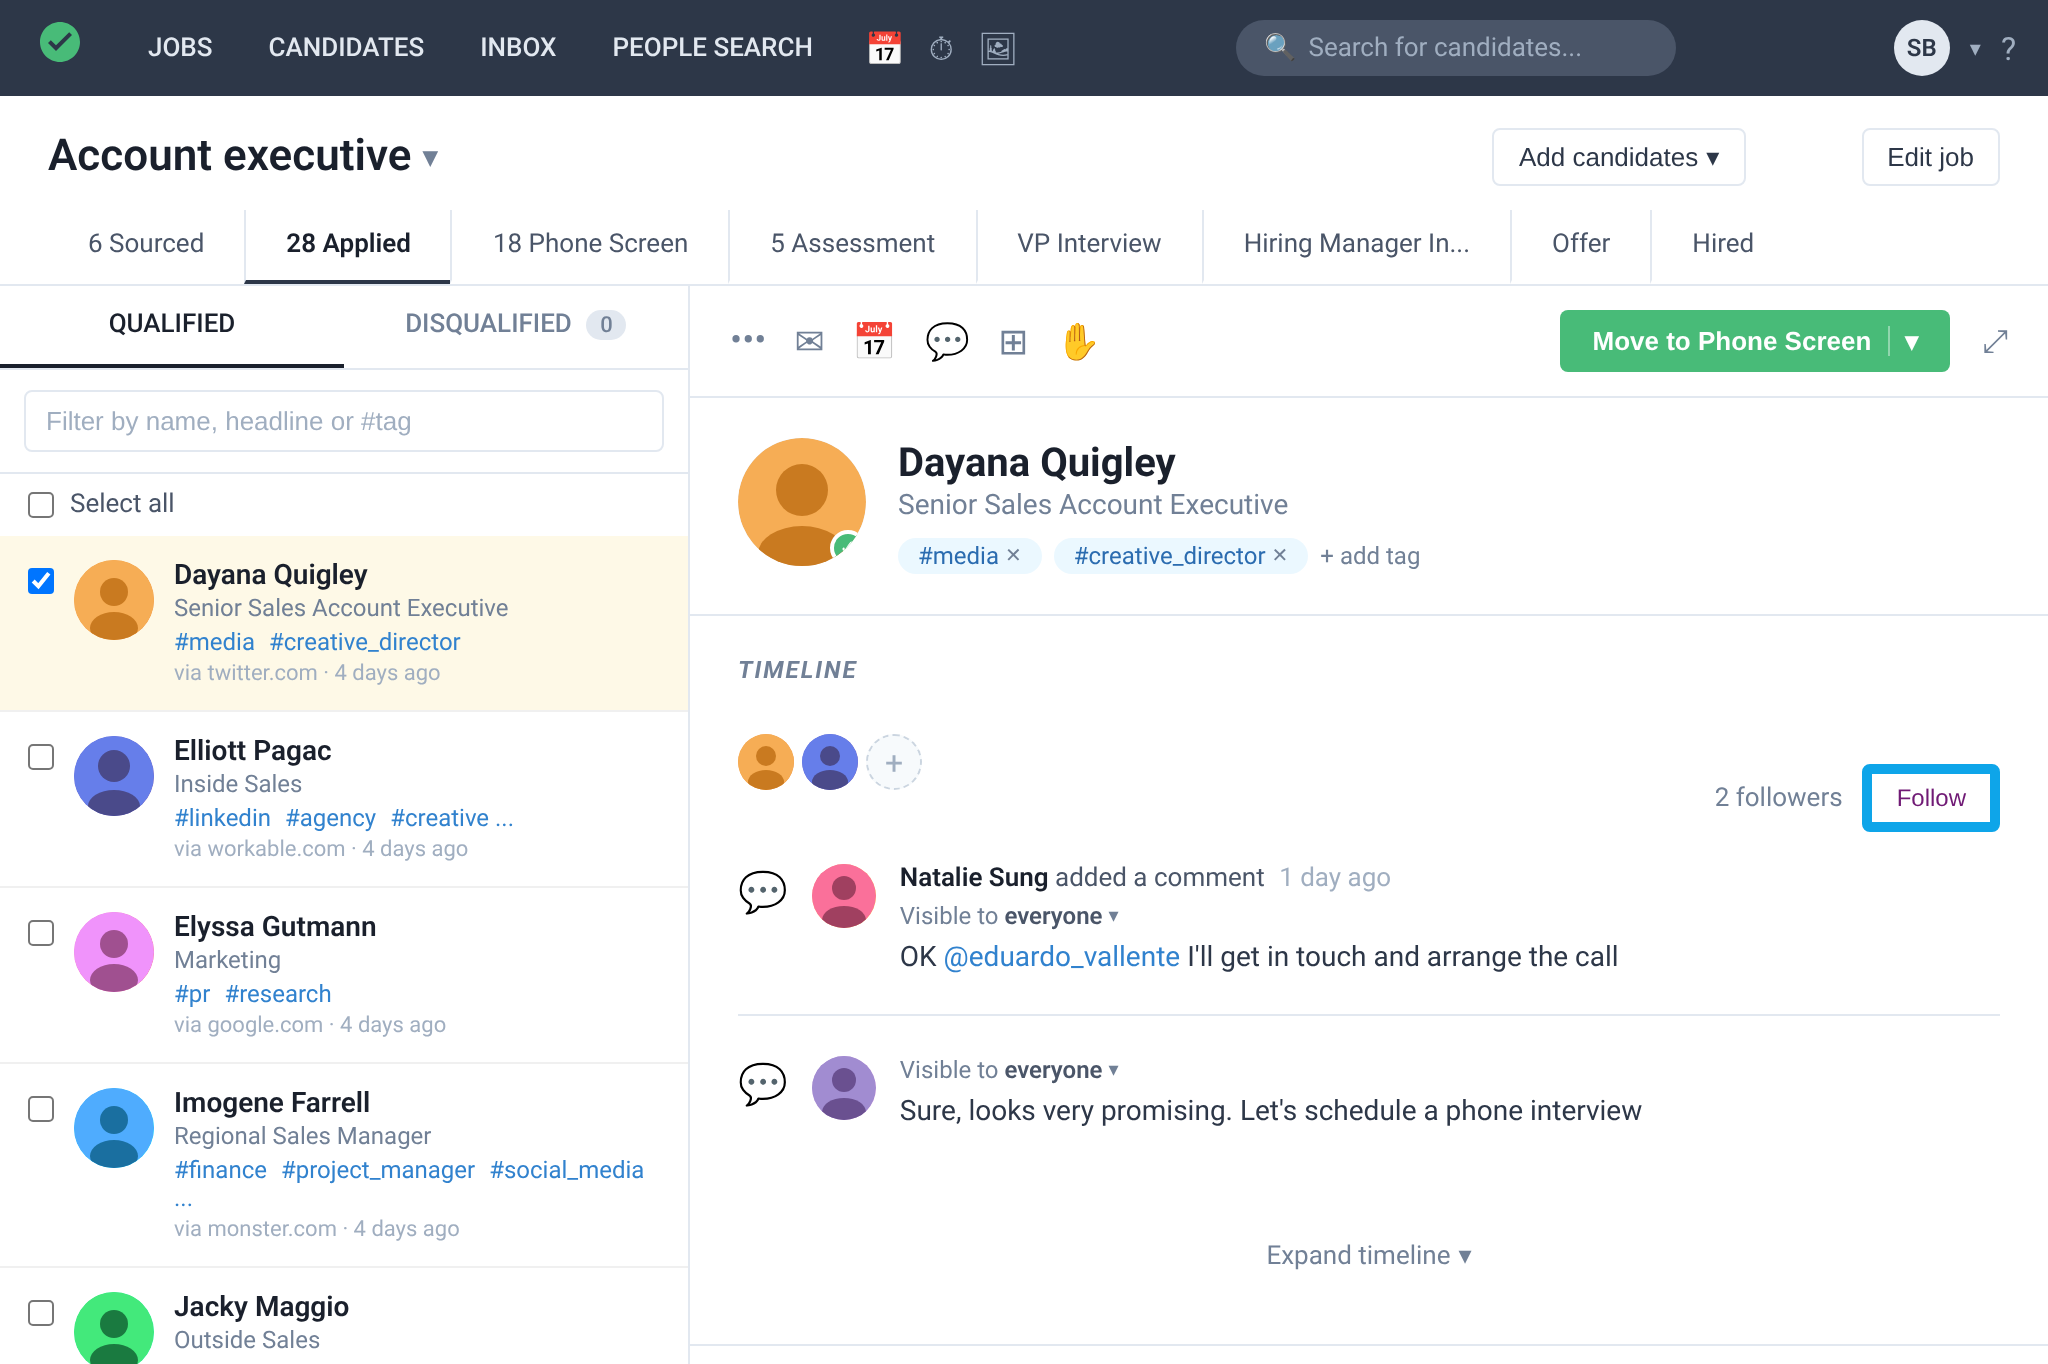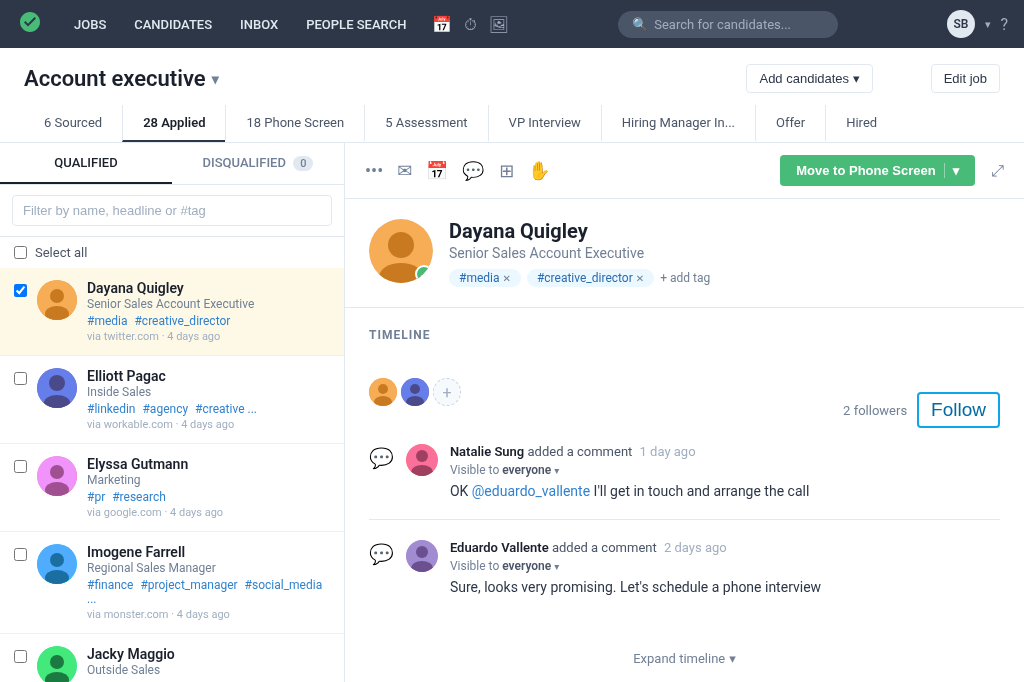--- a/index.html
+++ b/index.html
@@ -78,27 +78,27 @@
     .candidate-main-info { flex: 1; }
     .candidate-main-name { font-size: 20px; font-weight: 700; color: #1a202c; }
     .candidate-main-title { font-size: 14px; color: #718096; margin-top: 2px; }
     .candidate-main-tags { margin-top: 8px; display: flex; align-items: center; gap: 6px; flex-wrap: wrap; }
     .tag { background: #ebf8ff; color: #2b6cb0; border-radius: 12px; padding: 2px 10px; font-size: 12px; display: flex; align-items: center; gap: 3px; }
     .tag-close { cursor: pointer; color: #718096; font-size: 10px; }
     .add-tag { color: #718096; font-size: 12px; cursor: pointer; }
 
     
     .timeline-section { padding: 20px 24px; }
-    .timeline-label { font-size: 12px; font-weight: 700; color: #718096; letter-spacing: 1px; margin-bottom: 14px; }
+    .timeline-label { font-size: 12px; font-weight: 700; color: #718096; letter-spacing: 1px; margin-bottom: 4px; font-style: italic; }
     .timeline-followers-row { display: flex; align-items: center; justify-content: space-between; margin-bottom: 16px; }
     .followers-avatars { display: flex; align-items: center; gap: 4px; }
     .follower-avatar { width: 28px; height: 28px; border-radius: 50%; background: #e2e8f0; display: flex; align-items: center; justify-content: center; font-size: 12px; overflow: hidden; }
     .add-follower { width: 28px; height: 28px; border-radius: 50%; background: #f7fafc; border: 1px dashed #cbd5e0; display: flex; align-items: center; justify-content: center; font-size: 16px; color: #a0aec0; cursor: pointer; }
     .followers-count { font-size: 13px; color: #718096; }
-    .btn-follow { border: 2px solid #0ea5e9; background: #fff; border-radius: 4px; padding: 5px 12px; font-size: 19px; color: #0369a1; cursor: pointer; }
+    .btn-follow { border: 5px solid #0ea5e9; background: #fff; border-radius: 4px; padding: 5px 12px; font-size: 12px; color: #701a75; cursor: pointer; }
 
     .timeline-comment { display: flex; gap: 12px; margin-bottom: 20px; padding-bottom: 20px; border-bottom: 1px solid #e2e8f0; }
     .comment-icon { color: #a0aec0; font-size: 20px; margin-top: 2px; }
     .comment-avatar { width: 32px; height: 32px; border-radius: 50%; background: #e2e8f0; flex-shrink: 0; display: flex; align-items: center; justify-content: center; font-size: 13px; overflow: hidden; }
     .comment-body { flex: 1; }
     .comment-header { font-size: 13px; color: #4a5568; margin-bottom: 4px; }
     .comment-author { font-weight: 600; color: #1a202c; }
     .comment-time { color: #a0aec0; margin-left: 4px; }
     .comment-visibility { font-size: 12px; color: #718096; display: flex; align-items: center; gap: 3px; margin-bottom: 6px; }
     .visibility-caret { font-size: 10px; }
@@ -406,25 +406,20 @@
       <div class="timeline-comment" style="border-bottom:none;">
         <span class="comment-icon">💬</span>
         <div class="comment-avatar avatar-eduardo">
           <svg width="32" height="32" viewBox="0 0 32 32">
             <circle cx="16" cy="16" r="16" fill="#a18cd1"></circle>
             <circle cx="16" cy="12" r="6" fill="#6a5090"></circle>
             <ellipse cx="16" cy="28" rx="11" ry="7" fill="#6a5090"></ellipse>
           </svg>
         </div>
         <div class="comment-body">
-          <div class="comment-header">
-            <span class="comment-author">Eduardo Vallente</span>
-            <span> added a comment</span>
-            <span class="comment-time">2 days ago</span>
-          </div>
           <div class="comment-visibility">
             <span>Visible to</span>
             <span style="font-weight:600;color:#4a5568;">everyone</span>
             <span class="visibility-caret">▾</span>
           </div>
           <div class="comment-text">Sure, looks very promising. Let's schedule a phone interview</div>
         </div>
       </div>
 
       <div class="expand-timeline">

